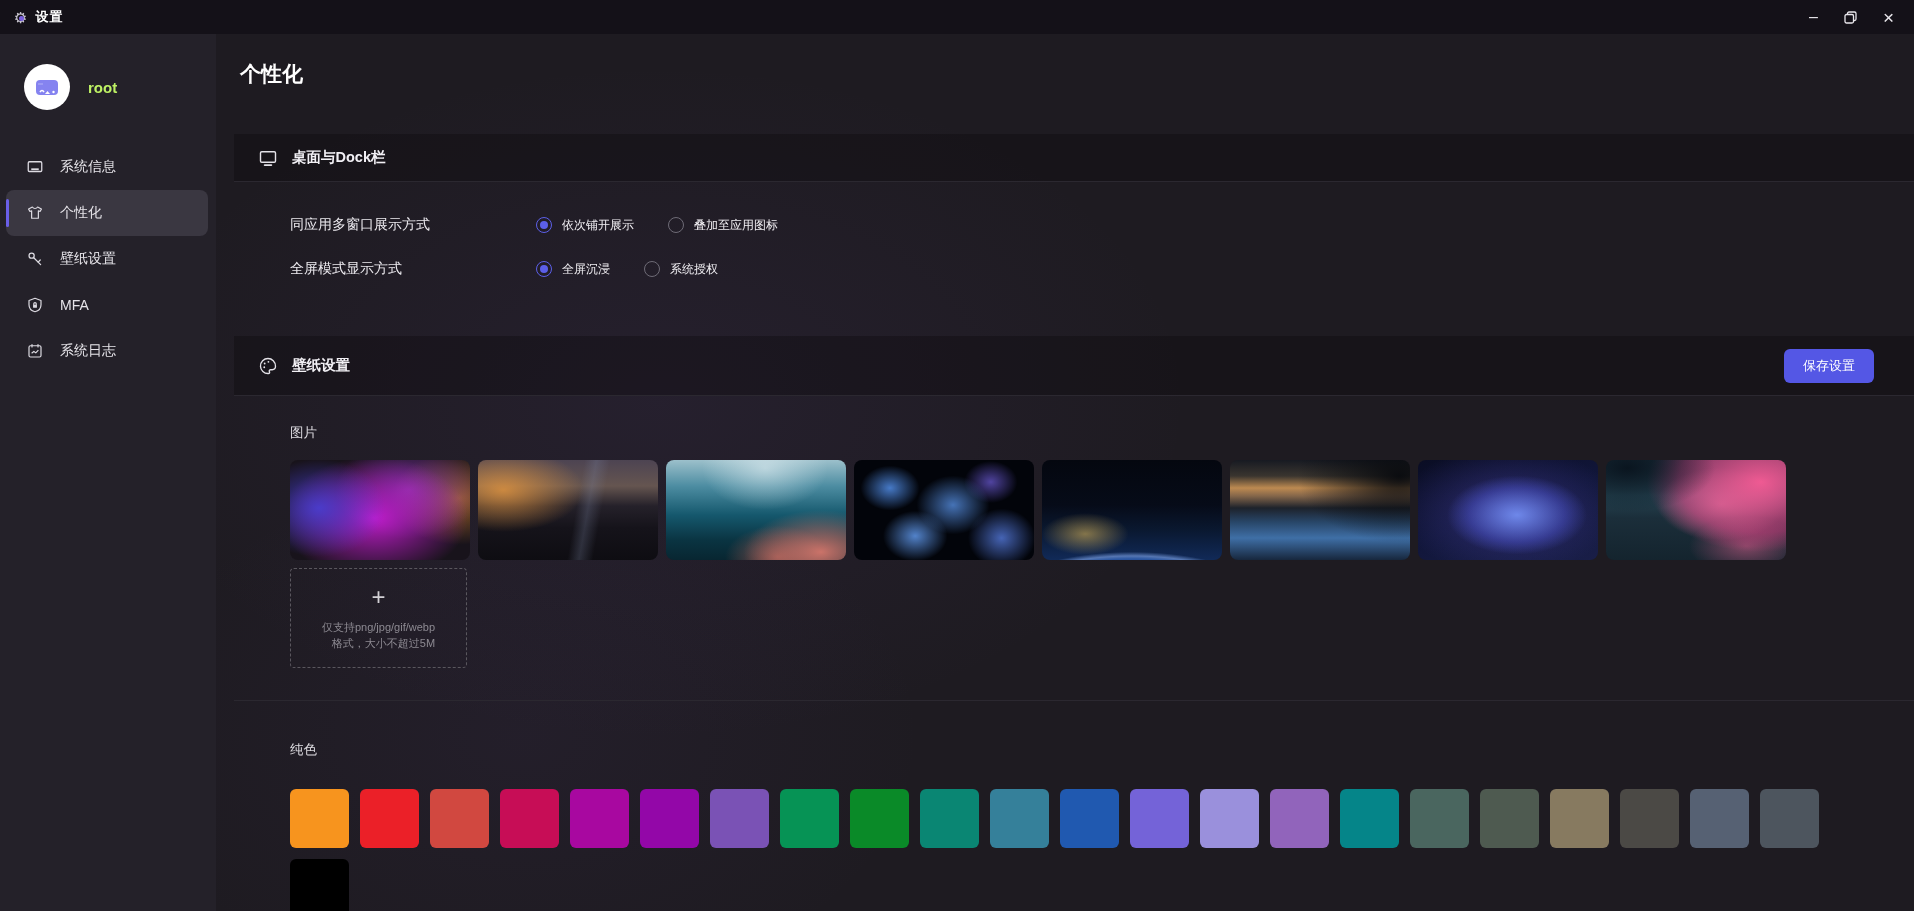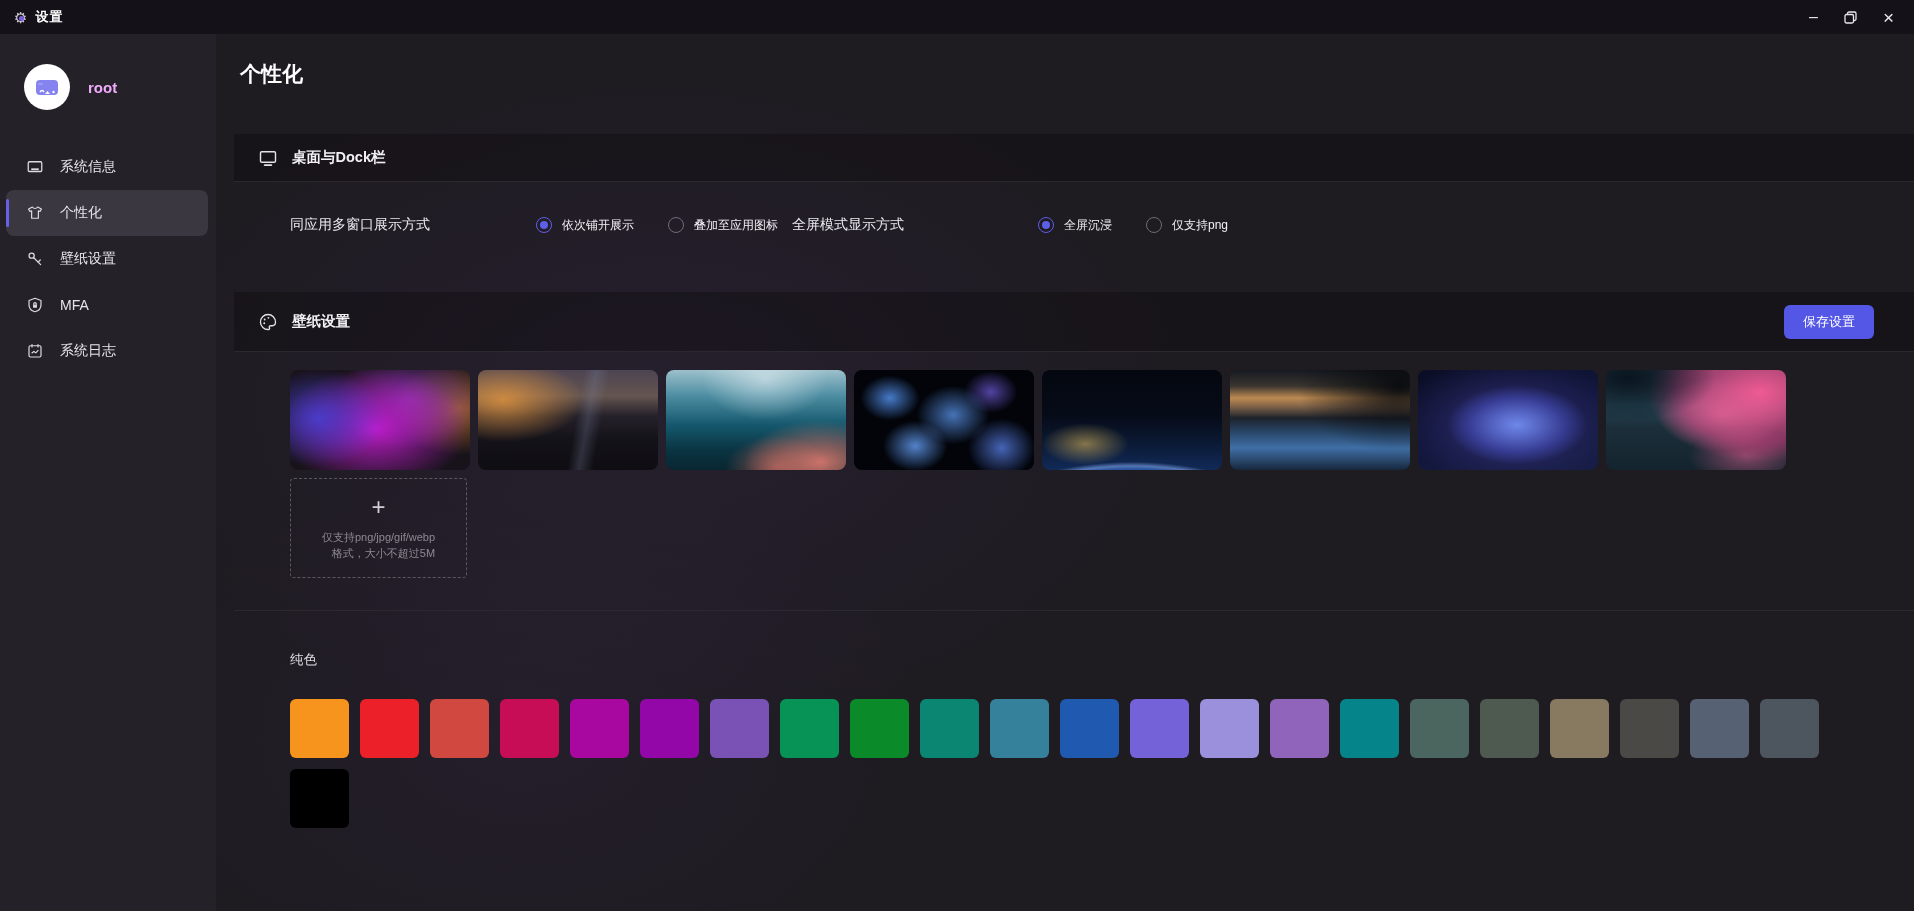--- a/index.html
+++ b/index.html
@@ -31,21 +31,21 @@
   
   .app-body { display:flex; height:877px; }
 
   
   .sidebar { width:216px; background:#242129; flex-shrink:0; padding-top:30px; }
   .user-row { display:flex; align-items:center; gap:18px; padding-left:24px; }
   .avatar {
     width:46px; height:46px; border-radius:50%; background:#ffffff;
     display:flex; align-items:center; justify-content:center; flex-shrink:0;
   }
-  .user-name { font-size:15px; font-weight:bold; color:#f0abfc; }
+  .user-name { font-size:15px; font-weight:bold; color:#bef264; }
   .menu { margin-top:34px; display:flex; flex-direction:column; gap:0; }
   .menu-item {
     position:relative; height:46px; display:flex; align-items:center; gap:16px;
     margin:0 8px 0 6px; padding-left:20px; border-radius:8px;
     color:#e6e4e9; cursor:default;
   }
   .menu-item .mi-icon { width:18px; height:18px; display:flex; align-items:center; justify-content:center; }
   .menu-item .mi-icon svg { stroke:#dddbe2; }
   .menu-item.active { background:#3a3741; }
   .menu-item.active::before {
@@ -70,21 +70,21 @@
     background:rgba(8,6,10,0.32); border-bottom:1px solid #2b2830;
   }
   .section-header .sh-icon { width:20px; height:20px; display:flex; align-items:center; justify-content:center; }
   .section-header .sh-icon svg { stroke:#e4e2e8; }
   .section-title { font-size:14.5px; font-weight:600; color:#f2f0f5; }
   .sh-spacer { flex:1; }
   #sec-desktop .section-header { height:48px; margin-top:46px; }
   #sec-wallpaper .section-header { height:60px; margin-top:26px; }
 
   
-  .dd-content { padding:28px 0 26px 56px; display:flex; gap:14px; }
+  .dd-content { padding:28px 0 26px 56px; display:flex; flex-direction:column; gap:14px; }
   .setting-row { display:flex; align-items:center; height:30px; }
   .row-label { width:246px; font-size:14px; color:#eceaef; }
   .radio-group { display:flex; align-items:center; gap:34px; }
   .radio-opt { display:flex; align-items:center; gap:10px; cursor:default; }
   .radio {
     width:16px; height:16px; border-radius:50%; border:1.5px solid #6e6b76;
     position:relative; flex-shrink:0; background:transparent;
   }
   .radio.sel { border-color:#5c5fe8; }
   .radio.sel::after {
@@ -273,21 +273,21 @@
           </div>
           <div class="setting-row">
             <div class="row-label">全屏模式显示方式</div>
             <div class="radio-group">
               <label class="radio-opt">
                 <span class="radio sel"></span>
                 <span class="radio-label">全屏沉浸</span>
               </label>
               <label class="radio-opt">
                 <span class="radio"></span>
-                <span class="radio-label">仅支持png</span>
+                <span class="radio-label">系统授权</span>
               </label>
             </div>
           </div>
         </div>
     </div>
 
     <div class="section" id="sec-wallpaper">
       <div class="section-header">
         <span class="sh-icon">
           <svg width="20" height="20" viewBox="0 0 24 24" fill="none" stroke-width="1.6">
@@ -296,20 +296,21 @@
             <circle cx="12.5" cy="7" r="1.1" fill="#e4e2e8" stroke="none"></circle>
             <circle cx="7.5" cy="13.5" r="1.1" fill="#e4e2e8" stroke="none"></circle>
           </svg>
         </span>
         <span class="section-title">壁纸设置</span>
         <span class="sh-spacer"></span>
         <button class="save-btn">保存设置</button>
       </div>
 
       <div class="wp-content">
+        <div class="group-label">图片</div>
 
         <div class="thumbs" id="thumbs">
             <div class="thumb thumb-0" title="abstract-purple-gradient"></div>
             <div class="thumb thumb-1" title="dark-mountains-sunset"></div>
             <div class="thumb thumb-2" title="underwater-divers-coral"></div>
             <div class="thumb thumb-3" title="blue-jellyfish"></div>
             <div class="thumb thumb-4" title="earth-night-from-space"></div>
             <div class="thumb thumb-5" title="mountain-lake-dusk"></div>
             <div class="thumb thumb-6" title="blue-purple-nebula"></div>
             <div class="thumb thumb-7" title="pink-sunset-ice-lagoon"></div>

